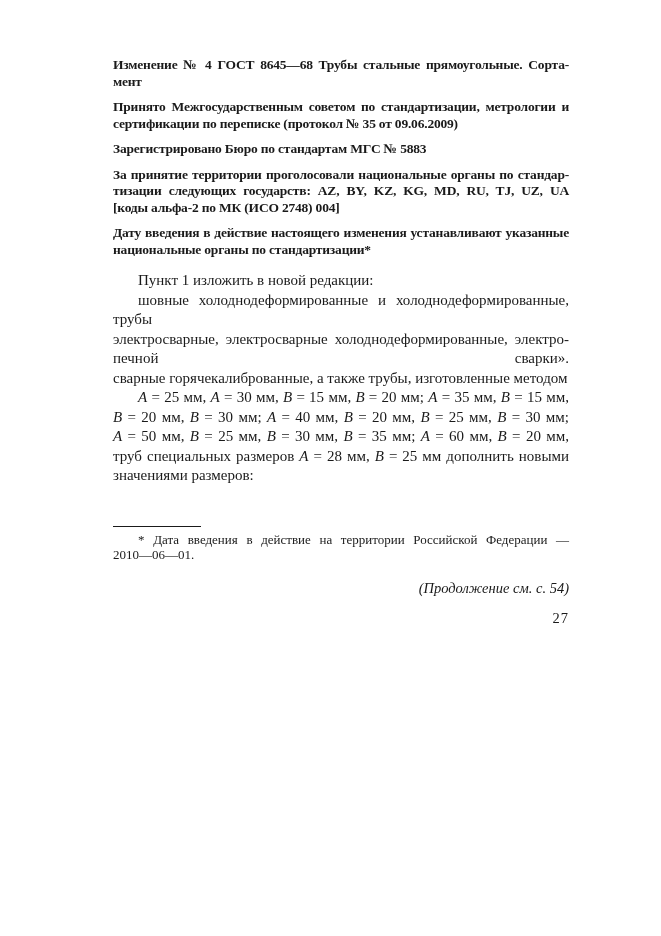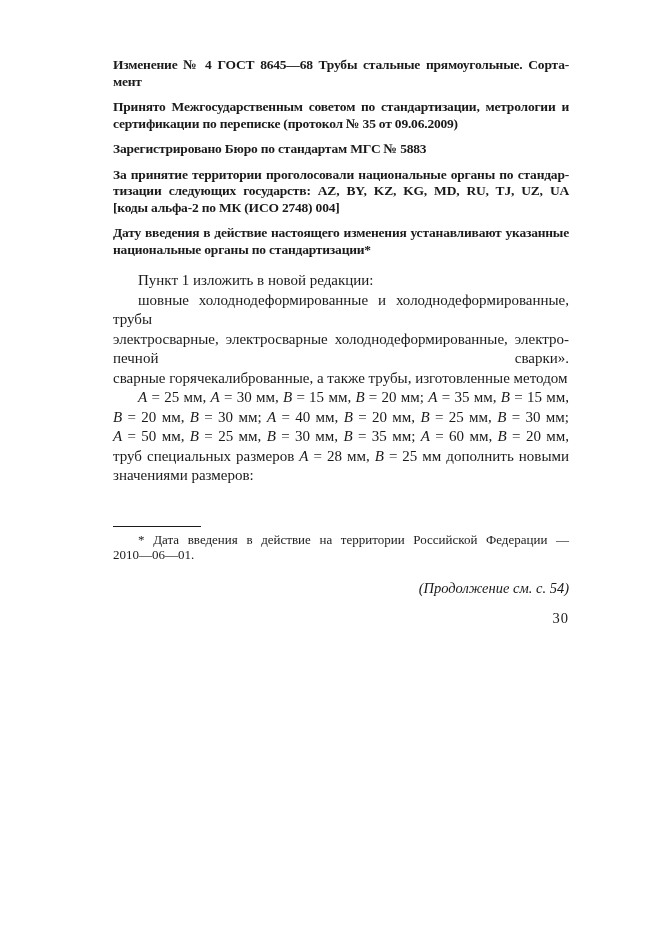--- a/index.html
+++ b/index.html
@@ -136,16 +136,16 @@
     <div class="footnote-block">
       <div class="footnote-rule"></div>
       <div class="para footnote first-indent">
           <div class="line">* Дата введения в действие на территории Российской Федерации —</div>
           <div class="line">2010—06—01.</div>
         </div>
     </div>
 
     <div class="continuation">(Продолжение см. с. 54)</div>
 
-    <div class="page-number">30</div>
+    <div class="page-number">27</div>
 
   </div>
 </div>
 
 </body></html>

